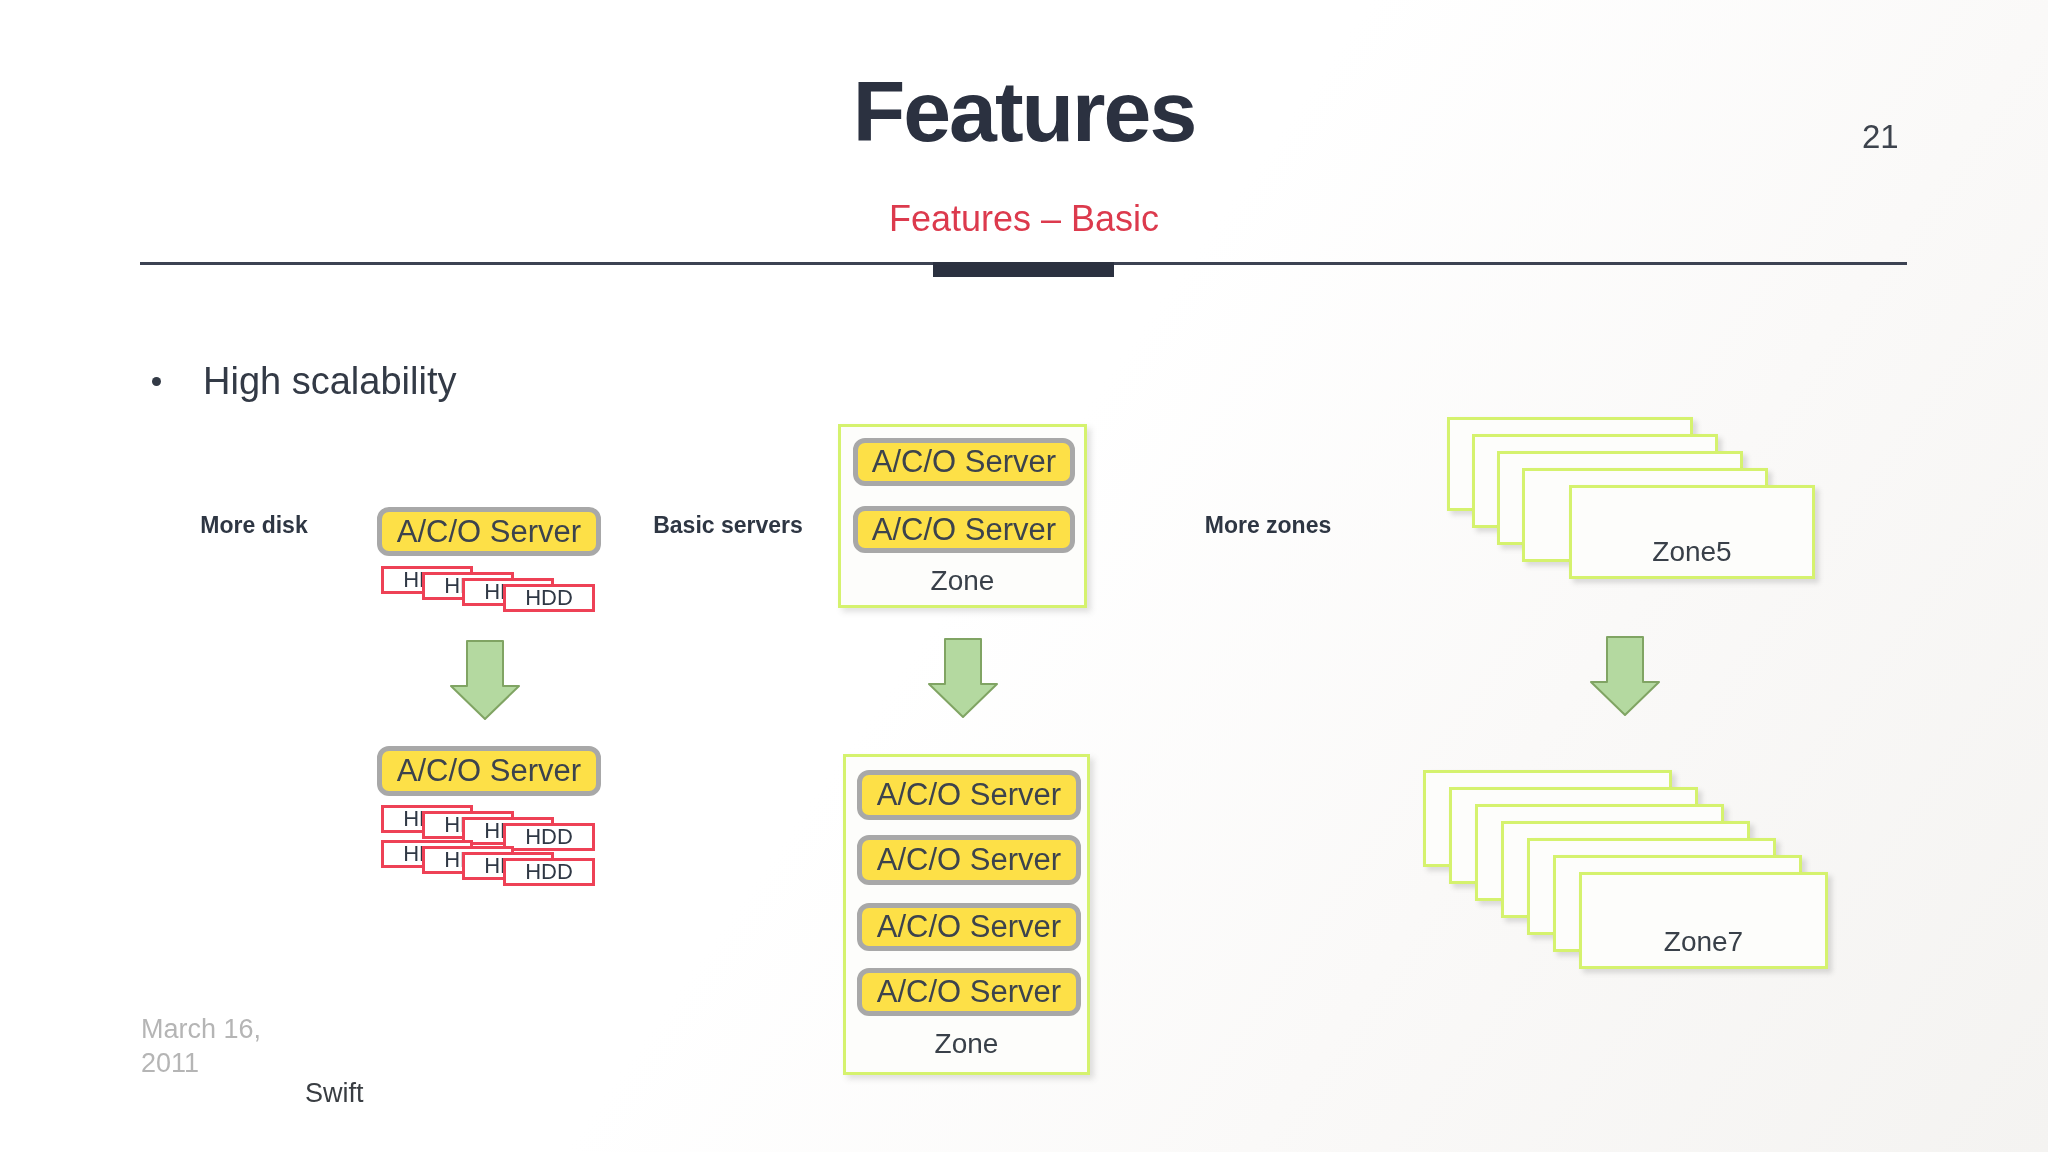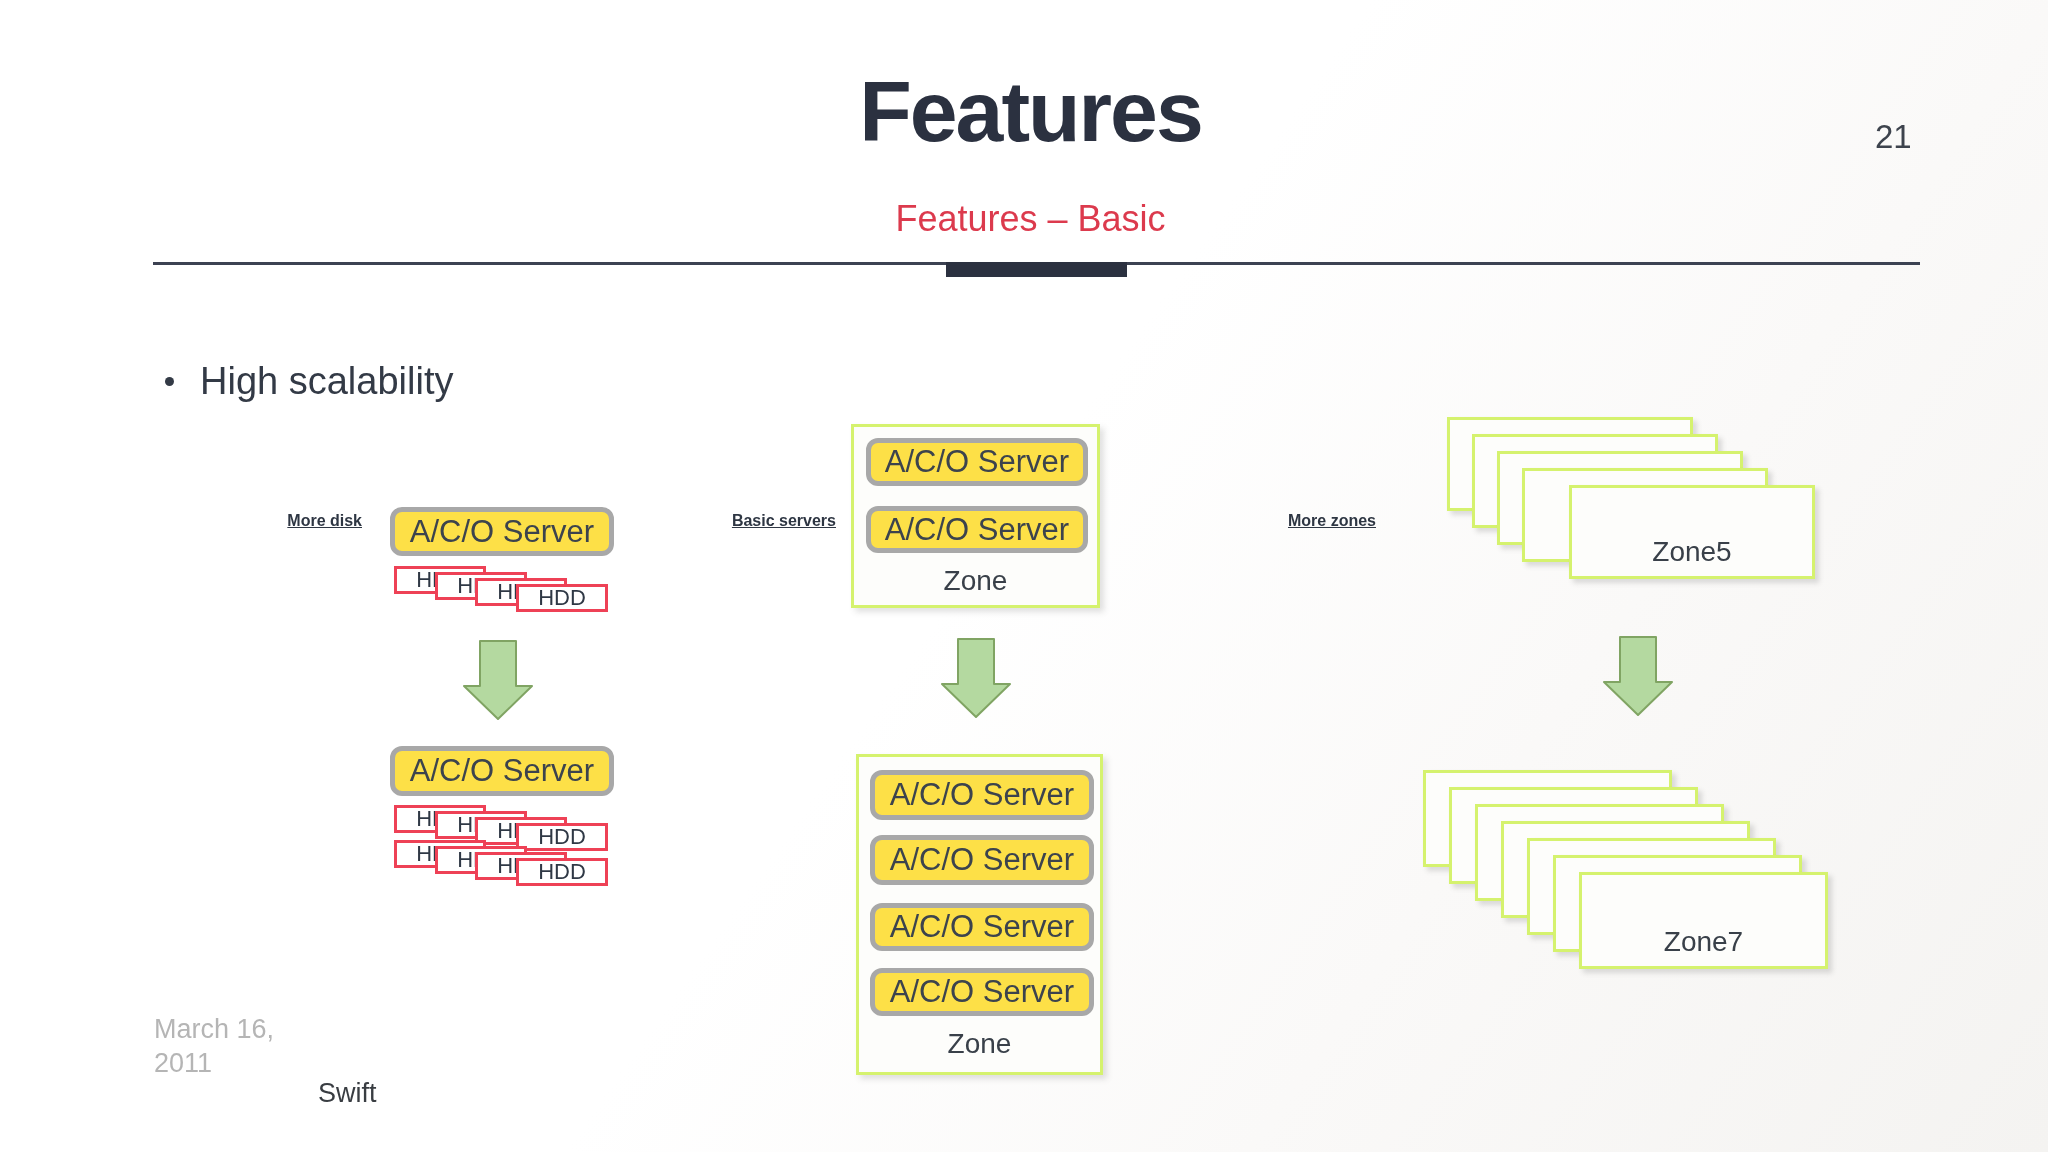--- a/index.html
+++ b/index.html
@@ -1,31 +1,31 @@
 <!DOCTYPE html>
 <html style="--accent-red: #dc3a4d; --title-dark: #2b3140; --rule-dark: #3c4252; --server-border: #a8a8a8; --hdd-border: #ee4156; --zone-border: #d5f26e; --arrow-fill: #b4d9a0; --arrow-stroke: #80a463; --footer-gray: #b5b5b5;"><head>
 <meta charset="utf-8">
 <style>
   html,body{margin:0;padding:0;background:#e9e9e9;}
   .slide{
     position:relative;width:2048px;height:1152px;overflow:hidden;
     background:linear-gradient(125deg,#ffffff 48%,#faf9f8 72%,#f4f3f1 100%);
     font-family:"Liberation Sans",sans-serif;color:#333a46;
   }
-  .abs{position:absolute;margin-left:13px;}
+  .abs{position:absolute;}
   .title{left:0;right:0;top:62px;text-align:center;font-size:86px;font-weight:700;
          letter-spacing:-2px;color:var(--title-dark);}
   .subtitle{left:0;right:0;top:198px;text-align:center;font-size:36px;color:var(--accent-red);}
   .pagenum{left:1862px;top:118px;font-size:33px;color:#3d434d;}
   .rule{left:140px;top:262px;width:1767px;height:3px;background:var(--rule-dark);}
   .rule-tab{left:933px;top:262px;width:181px;height:15px;background:var(--title-dark);}
-  .bullet-row{left:152px;top:360px;display:flex;align-items:center;gap:26px;}
+  .bullet-row{left:152px;top:360px;display:flex;align-items:center;gap:42px;}
   .bullet-dot{width:9px;height:9px;border-radius:50%;background:#333a46;}
   .bullet-text{font-size:38px;color:#333a46;}
-  .col-label{width:190px;text-align:right;font-size:16px;font-weight:700;color:#2e3643;text-decoration:underline;}
+  .col-label{width:190px;text-align:center;font-size:23px;font-weight:700;color:#2e3643;}
   .server-box{background:#fde047;border:5px solid var(--server-border);border-radius:12px;
               display:flex;align-items:center;justify-content:center;font-size:31px;
               color:#3c434d;box-sizing:border-box;}
   .hdd-box{width:92px;height:28px;background:#ffffff;border:3px solid var(--hdd-border);
            display:flex;align-items:center;justify-content:center;font-size:22px;
            color:#2f3845;box-sizing:border-box;}
   .zone-box{background:#fdfdfb;border:3px solid var(--zone-border);
             box-shadow:4px 4px 6px rgba(90,90,90,.18);box-sizing:border-box;}
   .zone-card{position:absolute;background:#fdfdfb;border:3px solid var(--zone-border);
              box-shadow:4px 4px 5px rgba(90,90,90,.2);box-sizing:border-box;}

